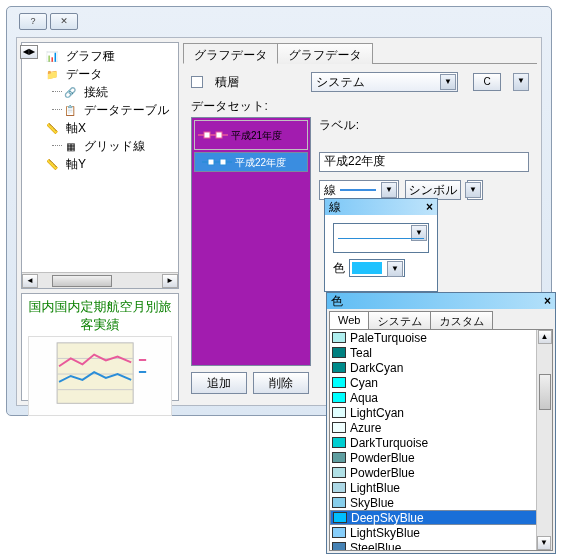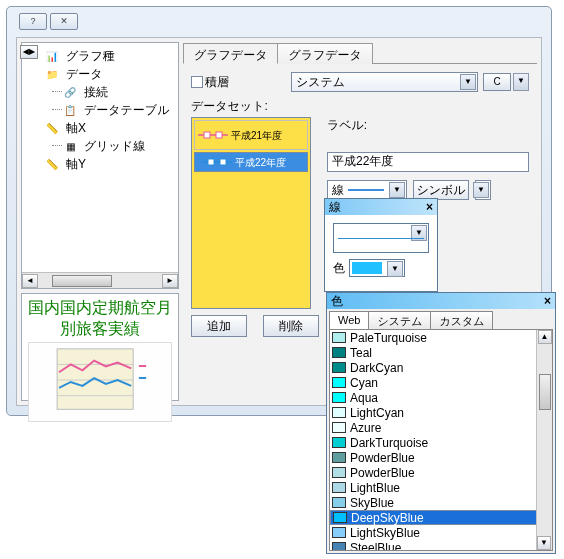--- a/index.html
+++ b/index.html
@@ -15,48 +15,48 @@
 .collapse{position:absolute;left:-2px;top:2px;width:18px;height:14px;border:1px solid #888;background:linear-gradient(#fff,#dce3ed);font-size:8px;text-align:center;line-height:12px}
 .tree{flex:1;overflow:hidden;padding:4px 2px 4px 22px}
 .tree-item{display:flex;align-items:center;height:18px;gap:4px;white-space:nowrap}
 .tree-item.sub{padding-left:18px;position:relative}
 .tree-item.sub::before,.tree-item.sub2::before{content:"";position:absolute;left:8px;top:8px;width:10px;border-top:1px dotted #888}
 .ticon{width:18px;height:14px;display:flex;align-items:center;justify-content:center;font-size:10px}
 .hscroll{height:16px;background:#e8e8e8;border-top:1px solid #c0c0c0;display:flex;align-items:center}
 .hscroll .arr{width:16px;height:14px;border:1px solid #aaa;background:linear-gradient(#fff,#d8dde5);text-align:center;font-size:8px;line-height:12px}
 .hthumb{width:60px;height:12px;background:linear-gradient(#f0f0f0,#c8c8c8);border:1px solid #888;margin-left:14px}
 .preview{height:108px;border:1px solid #a0a8b4;background:#fff;margin-top:4px;padding:2px;text-align:center}
-.pv-title{font-size:16px;color:#0a8000;margin:2px 4px}
+.pv-title{font-size:13px;color:#0a8000;margin:2px 4px}
 .pv-img{height:80px;background:#fefefe;border:1px solid #ddd;position:relative;margin:0 4px}
 .rcol{flex:1;display:flex;flex-direction:column}
 .tabs{height:22px;display:flex;border-bottom:1px solid #999}
 .tab{padding:3px 10px;border:1px solid #999;border-bottom:none;background:linear-gradient(#fcfcfc,#eee);margin-right:-1px;position:relative;top:1px}
 .tab.active{background:#f2f2f2;border-bottom:1px solid #f2f2f2;z-index:2}
 .rbody{flex:1;padding:8px;position:relative}
-.row{display:flex;align-items:center;gap:2px;margin-bottom:6px}
+.row{display:flex;align-items:center;gap:12px;margin-bottom:6px}
 .chk{width:12px;height:12px;border:1px solid #7a8aa0;background:#fff}
 .gen-select{flex:1;height:20px;border:1px solid #7a8aa0;background:linear-gradient(#fff,#e9eef6);display:flex;align-items:center;padding:0 4px;position:relative}
 .dd-arr{position:absolute;right:1px;top:1px;width:16px;height:16px;border:1px solid #8a98ac;background:linear-gradient(#eef3fa,#cdd8e6);text-align:center;font-size:8px;line-height:14px}
 .c-btn{width:28px;height:18px;border:1px solid #7a8aa0;background:linear-gradient(#fff,#dde4ee);text-align:center;font-size:10px;line-height:16px;margin-left:3px}
 .dslabel{margin-bottom:2px}
 .ds-layout{display:flex;gap:8px}
-.ds-list{width:120px;height:192px;border:1px solid #7a8aa0;background:#fde047}
+.ds-list{width:120px;height:249px;border:1px solid #7a8aa0;background:#a21caf}
 .ds-item{height:30px;display:flex;align-items:center;border:1px solid #c0c0c0;margin:2px}
 .ds-item.sel{background:#3a8de0;color:#fff}
 .ds-sw{width:36px;height:22px;display:flex;align-items:center;justify-content:center;font-size:9px}
 .ds-text{flex:1;font-size:10px;line-height:11px;padding-right:2px}
 .ds-props{flex:1}
 .lbl{margin-bottom:18px}
 .txt-input{width:100%;height:20px;border:1px solid #7a8aa0;background:#fff;padding:0 4px;margin-bottom:8px}
 .line-row{display:flex;gap:6px;align-items:center}
 .sel{height:20px;border:1px solid #7a8aa0;background:#fff;display:flex;align-items:center;padding:0 4px;position:relative}
 .line-prev{flex:1;height:2px;background:#3a8de0}
 .shape-btn{width:56px;height:20px;border:1px solid #7a8aa0;background:linear-gradient(#fff,#e3e8f0);display:flex;align-items:flex-end;justify-content:center;gap:2px;font-size:11px}
 .sym{width:16px;height:20px;border:1px solid #7a8aa0;background:#fff;display:flex;align-items:center;justify-content:center;position:relative}
-.btns{display:flex;gap:16px;margin-top:6px}
+.btns{display:flex;gap:6px;margin-top:6px}
 .btn{width:56px;height:22px;border:1px solid #7a8aa0;background:linear-gradient(#fff,#dde4ee);text-align:center;line-height:20px}
 .ok-btn{width:60px;height:24px;border:1px solid #7a8aa0;background:linear-gradient(#fff,#e0e6ef);text-align:center;line-height:22px;position:absolute;right:8px;bottom:6px}
 
 .pop-line{position:absolute;left:324px;top:198px;width:114px;height:94px;border:1px solid #5a7a9a;background:#fff;z-index:20}
 .pop-hdr{height:16px;background:linear-gradient(90deg,#7ec8f7,#bfe4fb);display:flex;align-items:center;padding:0 4px;font-size:11px}
 .pop-hdr .x{margin-left:auto;font-weight:bold;cursor:default}
 .pop-body{padding:8px}
 .pop-line-box{height:30px;border:1px solid #5a7a9a;position:relative;margin-bottom:6px}
 .pop-line-box::after{content:"";position:absolute;left:4px;right:4px;top:50%;border-top:1px solid #2a8dd8}
 .color-row{display:flex;align-items:center;gap:4px}

